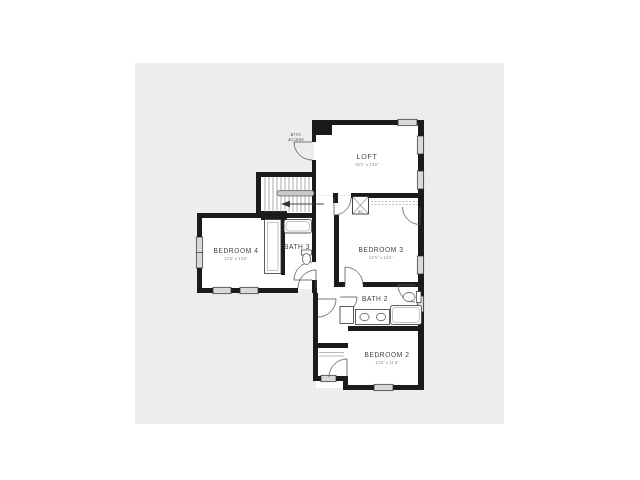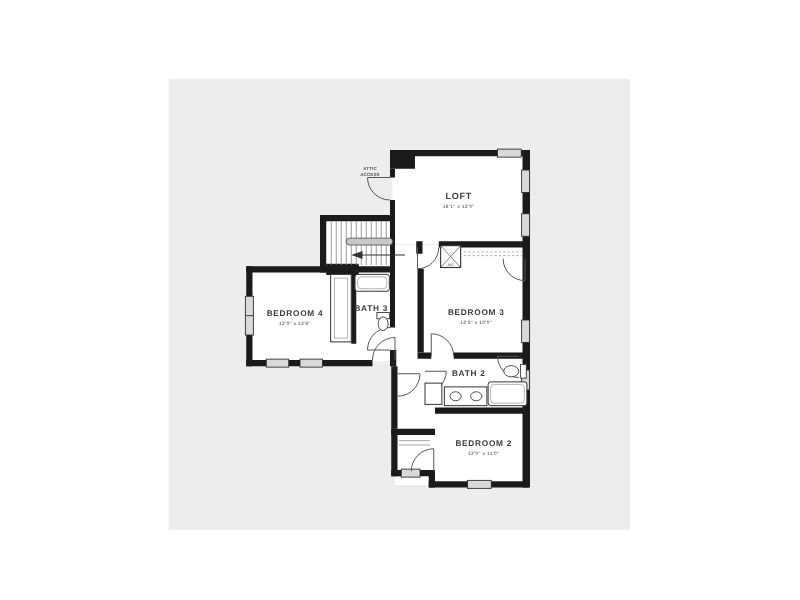--- a/index.html
+++ b/index.html
@@ -3,21 +3,20 @@
 <meta charset="utf-8">
 <style>
   html,body{margin:0;padding:0;}
   body{
     width:640px;height:480px;overflow:hidden;background:#ffffff;
     font-family:"Liberation Sans", sans-serif;position:relative;
   }
   .panel{
     position:absolute;left:135px;top:63px;width:369px;height:361px;
     background:#ededed;
-    font-weight:bold;
   }
   .panel svg{display:block;width:369px;height:361px;}
   text{fill:#3d3d3d;}
   .room-label{font-size:6.6px;letter-spacing:0.6px;fill:#3a3a3a;}
   .room-label.big{font-size:7.2px;}
   .dim-label{font-size:3.9px;fill:#7a7a7a;letter-spacing:0.2px;}
   .tiny-label{font-size:3.6px;fill:#5a5a5a;letter-spacing:0.1px;}
   .micro-label{font-size:3px;fill:#777;}
 </style>
 </head>

